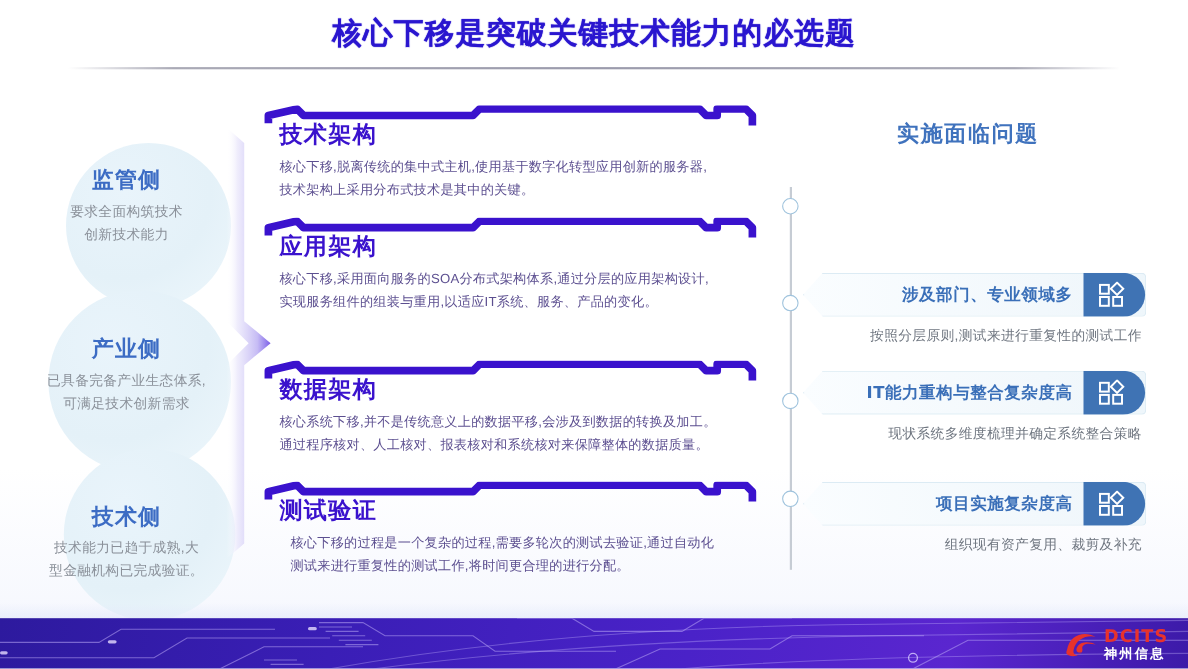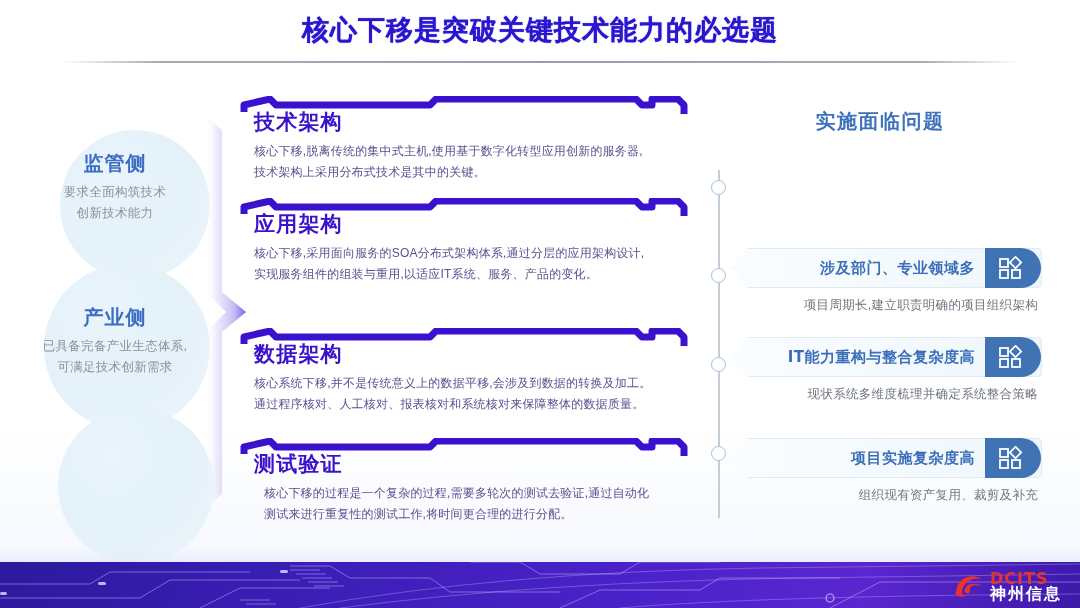--- a/index.html
+++ b/index.html
@@ -104,21 +104,21 @@
 
   
   .footer{
     position:absolute;left:0;top:562px;width:1080px;height:46px;
     background:linear-gradient(100deg,#2d1a9e 0%,#3a1eb6 28%,#4a22c8 58%,#5a26cf 80%,#3c1aa8 100%);
     overflow:hidden;
   }
   .footer-fade{position:absolute;left:0;top:548px;width:1080px;height:16px;
     background:linear-gradient(180deg,rgba(238,242,253,0) 0%,rgba(226,232,250,.7) 100%);}
   .logo{position:absolute;right:18px;top:568px;height:34px;display:flex;align-items:center;gap:4px;}
-  .logo-cn{font-size:16px;font-weight:bold;color:#ffffff;letter-spacing:2px;line-height:14px;
+  .logo-cn{font-size:12px;font-weight:bold;color:#ffffff;letter-spacing:2px;line-height:14px;
     font-family:Liberation Sans, sans-serif;}
   .logo-en{font-size:16px;font-weight:bold;color:#e8322c;letter-spacing:1px;line-height:17px;
     font-family:"DejaVu Sans","Liberation Sans",sans-serif;}
 </style>
 </head>
 <body>
 
 <div class="page">
 
   <div class="title-wrap">
@@ -136,20 +136,25 @@
       <div class="ld">要求全面构筑技术</div>
       <div class="ld">创新技术能力</div>
     </div>
 
     <div class="left-item li2">
       <div class="lh">产业侧</div>
       <div class="ld">已具备完备产业生态体系,</div>
       <div class="ld">可满足技术创新需求</div>
     </div>
 
+    <div class="left-item li3">
+      <div class="lh">技术侧</div>
+      <div class="ld">技术能力已趋于成熟,大</div>
+      <div class="ld">型金融机构已完成验证。</div>
+    </div>
   </div>
 
   <div class="arrow">
     <svg width="54" height="400" viewBox="0 0 54 400">
       <defs>
         <linearGradient id="arrGrad" x1="0" y1="0" x2="1" y2="0">
           <stop offset="0%" stop-color="#ffffff" stop-opacity="0"></stop>
           <stop offset="25%" stop-color="#e9e6fb" stop-opacity=".75"></stop>
           <stop offset="70%" stop-color="#c3b8f4" stop-opacity=".95"></stop>
           <stop offset="100%" stop-color="#7b5fe8"></stop>
@@ -255,21 +260,21 @@
         <div class="ptxt">涉及部门、专业领域多</div>
         <div class="badge">
           <svg width="30" height="24" viewBox="0 0 30 24">
             <rect x="2" y="3" width="8" height="8" fill="none" stroke="#ffffff" stroke-width="1.8"></rect>
             <rect x="2" y="14" width="8" height="8" fill="none" stroke="#ffffff" stroke-width="1.8"></rect>
             <rect x="14" y="14" width="8" height="8" fill="none" stroke="#ffffff" stroke-width="1.8"></rect>
             <rect x="13.5" y="2.5" width="8" height="8" fill="none" stroke="#ffffff" stroke-width="1.8" transform="rotate(45 17.5 6.5)"></rect>
           </svg>
         </div>
       </div>
-      <div class="sub">项目周期长,建立职责明确的项目组织架构</div>
+      <div class="sub">按照分层原则,测试来进行重复性的测试工作</div>
     </div>
 
     <div class="issue is3">
       <div class="pill">
         <div class="ptxt">IT能力重构与整合复杂度高</div>
         <div class="badge">
           <svg width="30" height="24" viewBox="0 0 30 24">
             <rect x="2" y="3" width="8" height="8" fill="none" stroke="#ffffff" stroke-width="1.8"></rect>
             <rect x="2" y="14" width="8" height="8" fill="none" stroke="#ffffff" stroke-width="1.8"></rect>
             <rect x="14" y="14" width="8" height="8" fill="none" stroke="#ffffff" stroke-width="1.8"></rect>

